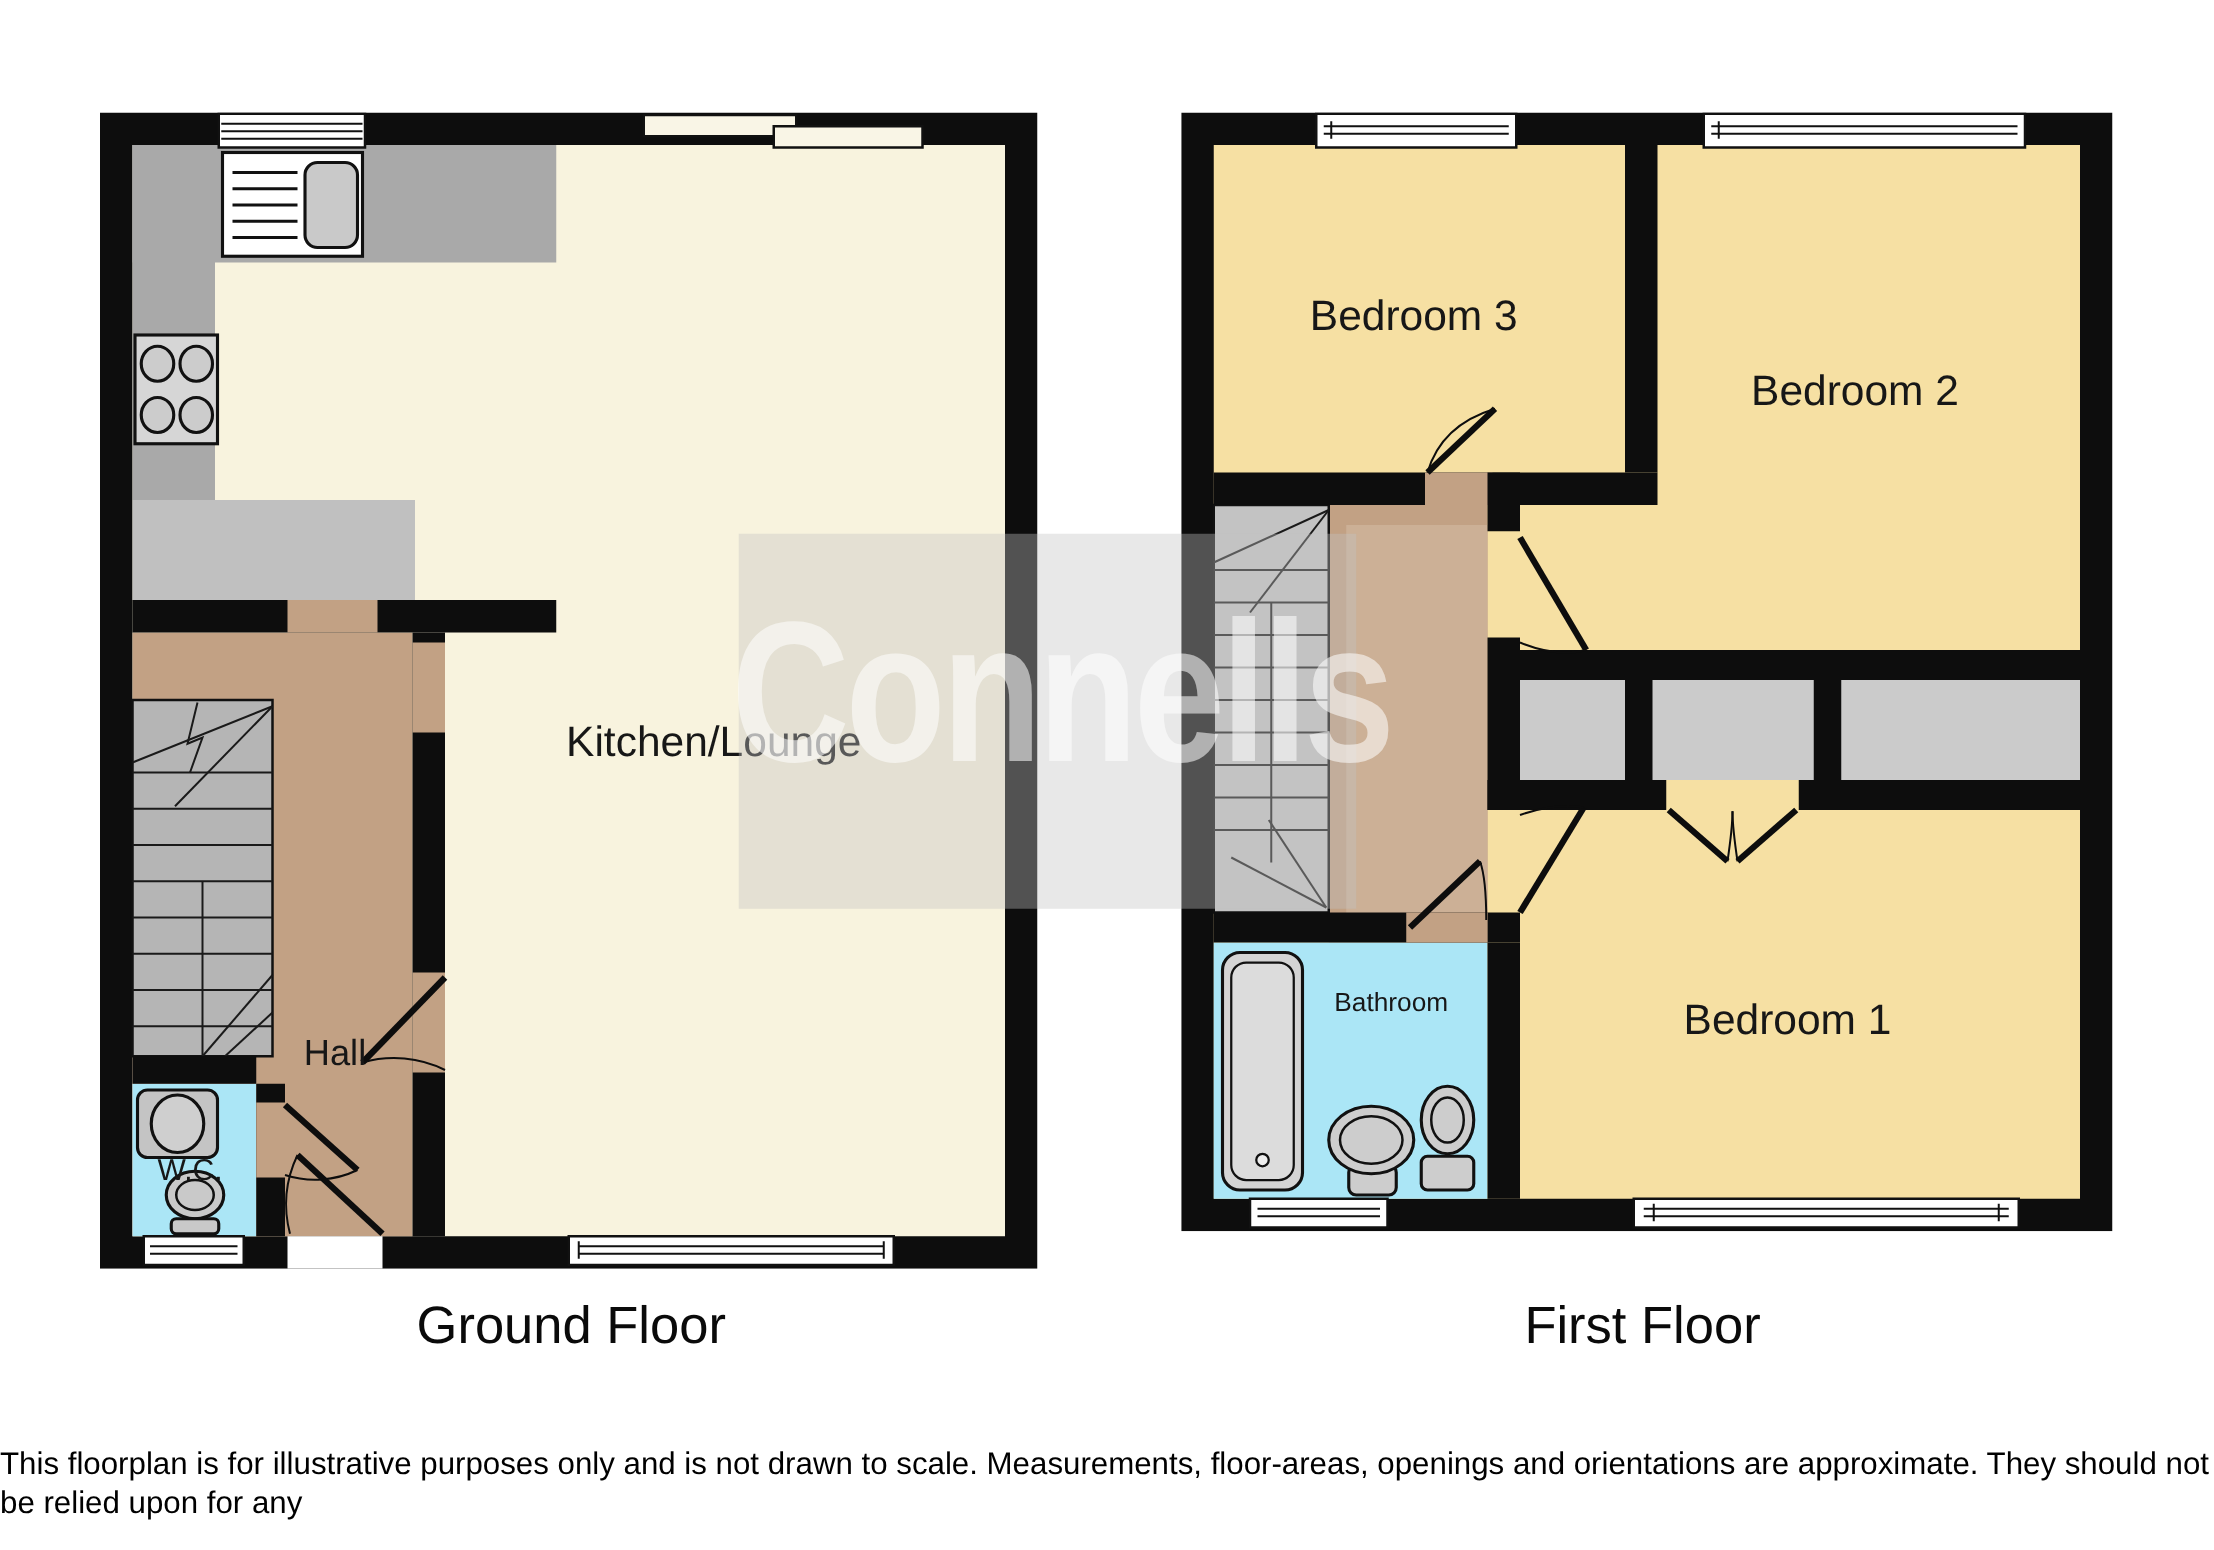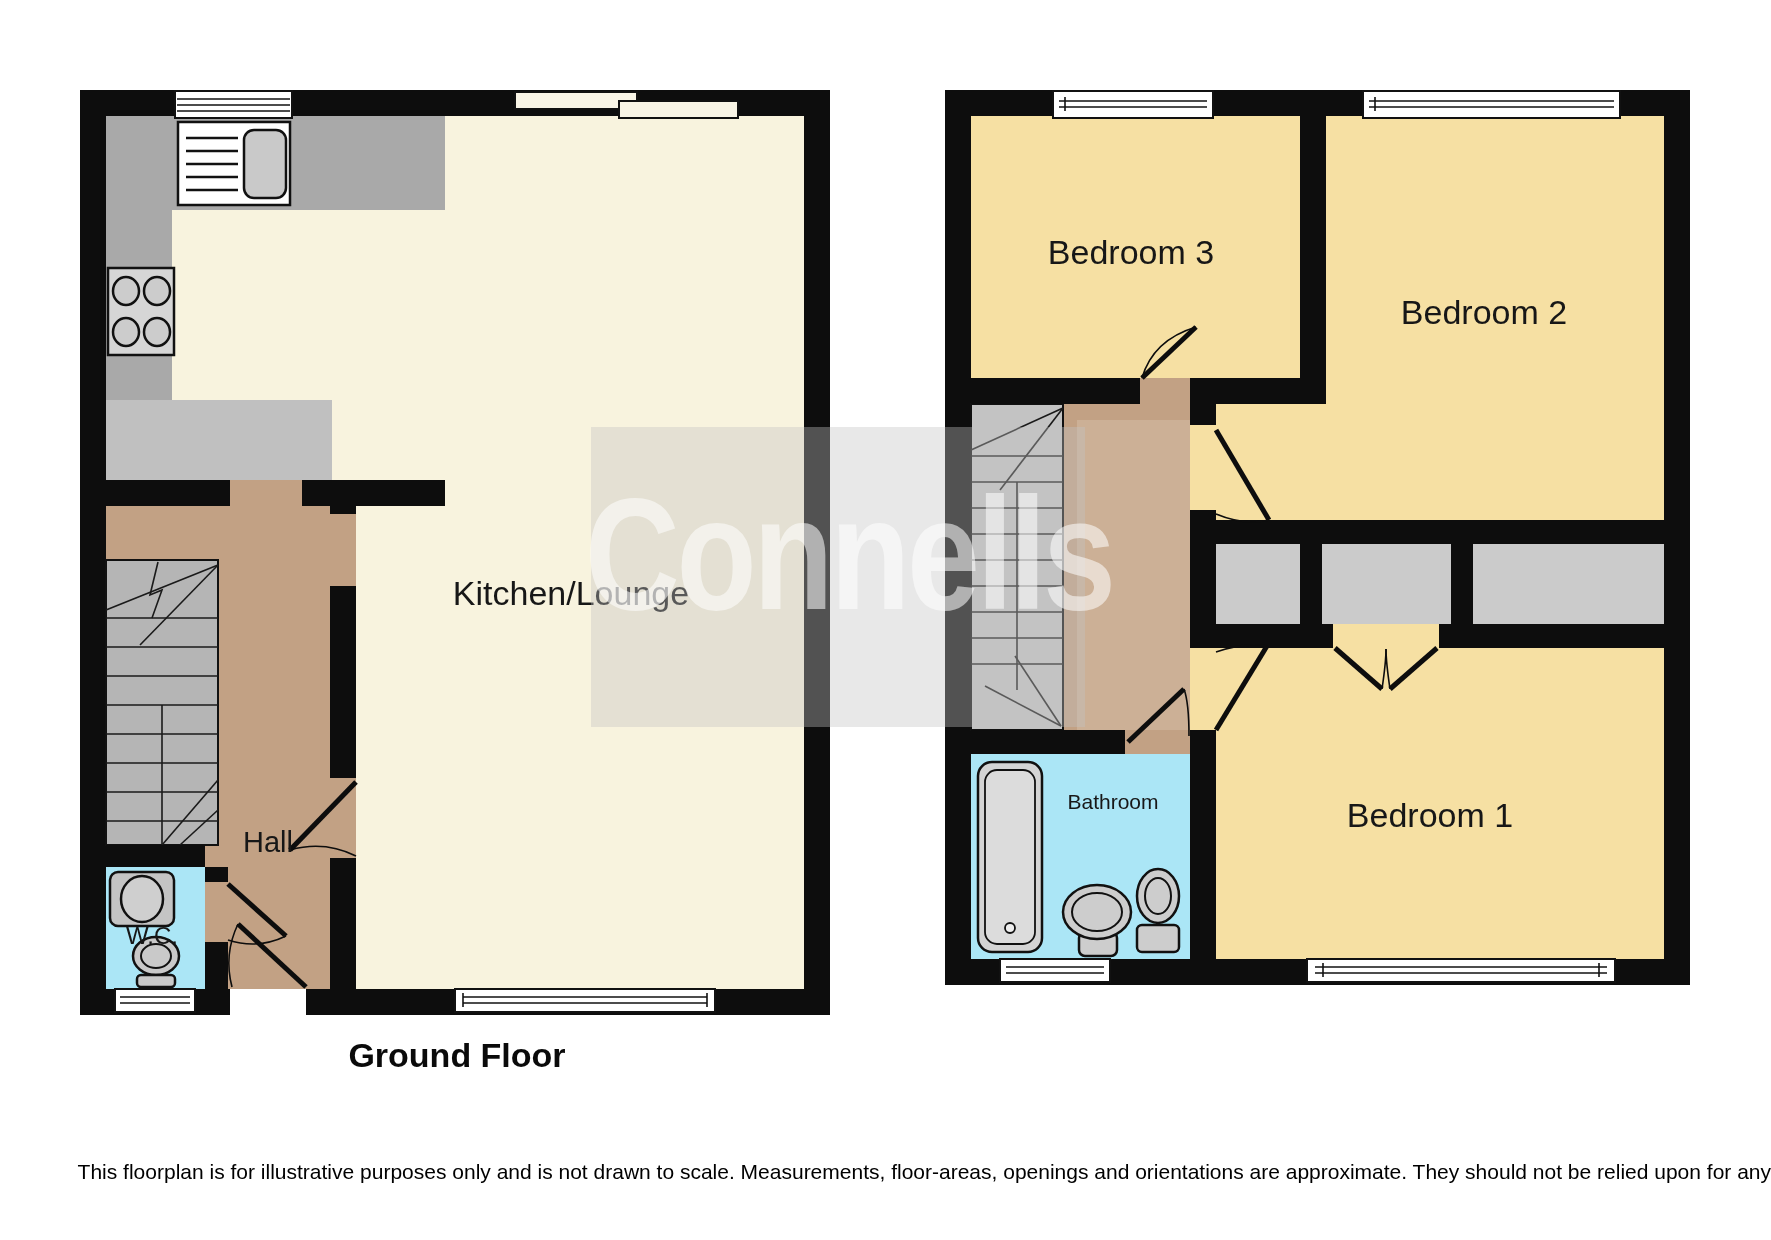--- a/index.html
+++ b/index.html
@@ -1,24 +1,24 @@
 <!DOCTYPE html>
 <html><head>
 <meta charset="utf-8">
 <style>
   html,body{margin:0;padding:0;background:#fff;}
   #canvas{position:relative;width:1771px;height:1240px;background:#ffffff;overflow:hidden;
           font-family:"Liberation Sans", sans-serif;}
   .plan{position:absolute;}
   .floor-title{position:absolute;top:1036px;transform:translateX(-50%);
-               font-size:34px;font-weight:bold;color:#0a0a0a;white-space:nowrap;}
+               font-size:42px;font-weight:normal;color:#0a0a0a;white-space:nowrap;}
   #title-ground{left:457px;}
   #title-first{left:1314px;}
-  #disclaimer{position:absolute;left:0;right:0;top:1156px;text-align:right;
-              font-size:21px;line-height:31px;color:#000;}
+  #disclaimer{position:absolute;left:0;right:0;top:1156px;text-align:left;
+              font-size:25px;line-height:31px;color:#000;}
   #wm-box{position:absolute;left:591px;top:427px;width:494px;height:300px;
           background:rgba(195,195,195,0.38);pointer-events:none;z-index:5;}
   #wm-text{position:absolute;left:585px;top:462px;font-size:160px;font-weight:bold;
            color:rgba(255,255,255,0.55);letter-spacing:-4px;transform:scaleX(0.82);
            transform-origin:left top;pointer-events:none;z-index:6;white-space:nowrap;}
   svg text{font-family:"Liberation Sans", sans-serif;fill:#171717;}
   .room-lbl{font-size:34px;}
   .small-lbl{font-size:24px;}
   .bath-lbl{font-size:21px;}
   .leaf{stroke:#0d0d0d;stroke-width:5;fill:none;}
@@ -254,18 +254,19 @@
     <text class="room-lbl" x="186" y="174" text-anchor="middle">Bedroom 3</text>
     <text class="room-lbl" x="539" y="234" text-anchor="middle">Bedroom 2</text>
     <text class="room-lbl" x="485" y="737" text-anchor="middle">Bedroom 1</text>
     <text class="bath-lbl" x="168" y="719" text-anchor="middle">Bathroom</text>
   </svg>
 
   <div id="wm-box"></div>
   <div id="wm-text">Connells</div>
 
   <div class="floor-title" id="title-ground">Ground Floor</div>
+  <div class="floor-title" id="title-first">First Floor</div>
 
   <div id="disclaimer">
     <div>This floorplan is for illustrative purposes only and is not drawn to scale. Measurements, floor-areas, openings and orientations are approximate. They should not be relied upon for any</div>
   </div>
 
 </div>
 
 </body></html>

